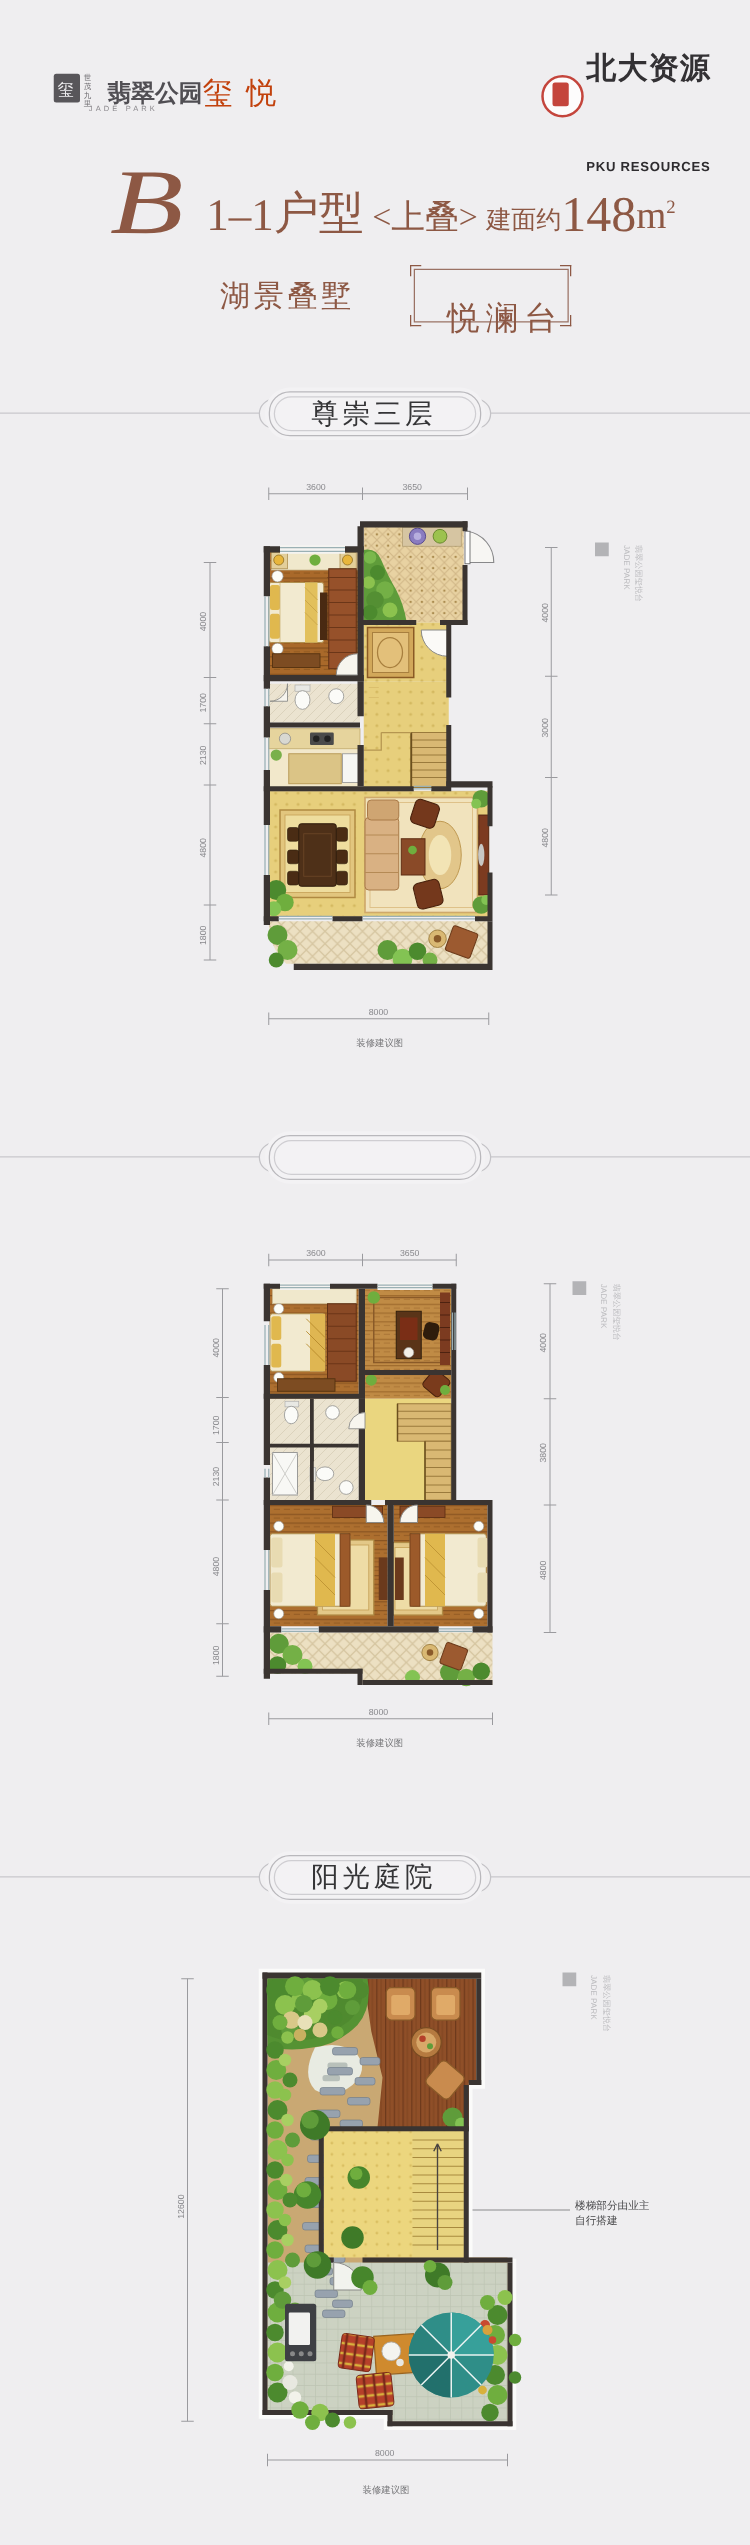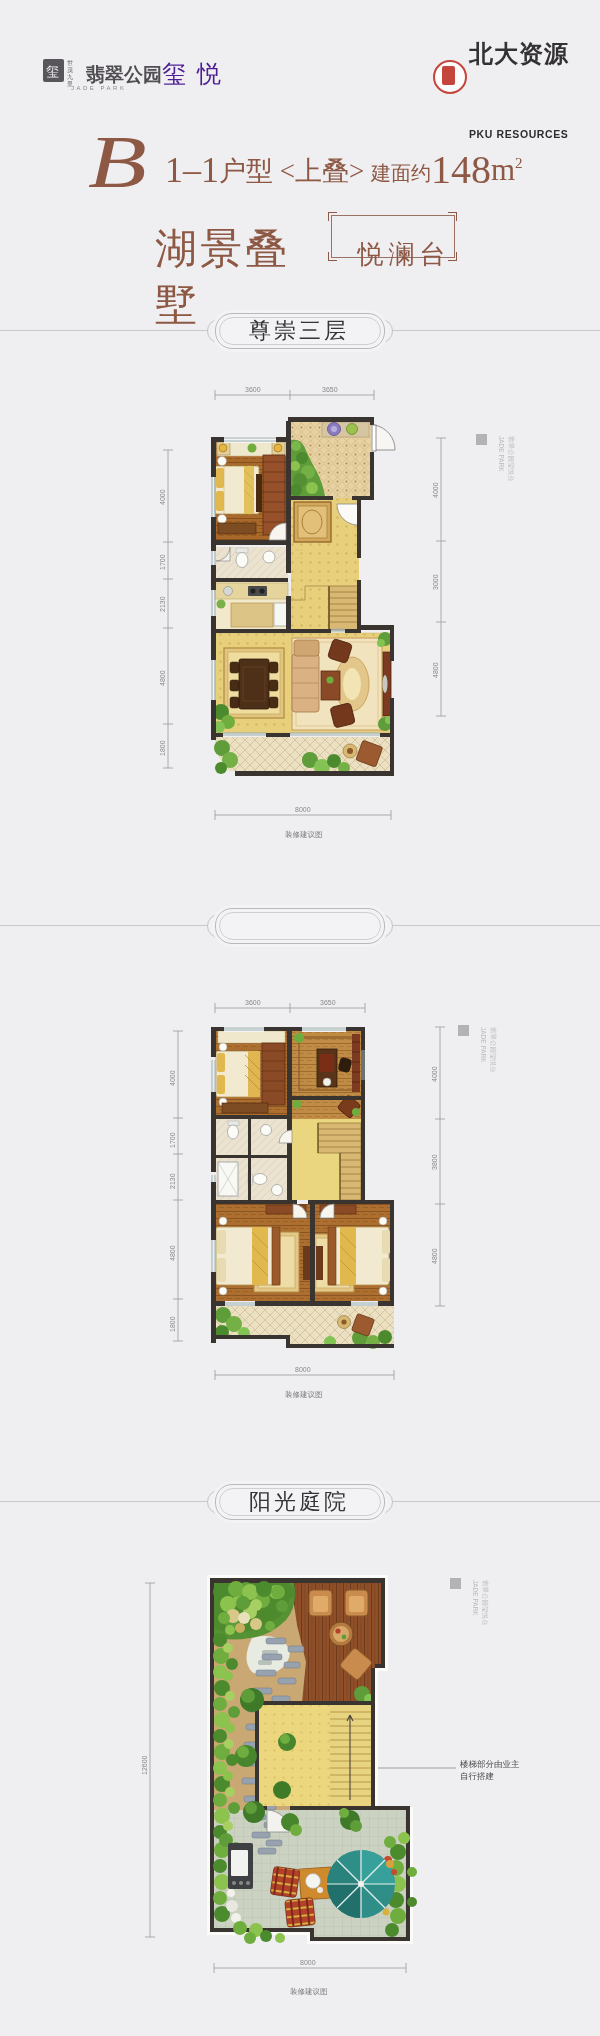--- a/index.html
+++ b/index.html
@@ -16,38 +16,38 @@
 </head>
 <body>
 
 <div class="abs" style="left:43px;top:59px;width:21px;height:23px;background:#58565a;border-radius:2px;"></div>
 <div class="abs" style="left:46px;top:63px;width:15px;height:15px;color:#efeef0;font-size:13px;font-family:'Liberation Serif',serif;">玺</div>
 
 <div class="abs" style="left:67px;top:60px;width:8px;height:22px;font-size:6px;line-height:7px;color:#6a686c;">世茂九里</div>
 
 <div class="abs" style="left:70px;top:62px;width:90px;height:24px;white-space:nowrap;font-family:'Liberation Serif',serif;font-weight:bold;font-size:19px;color:#504e53;margin-left:16px;">翡翠公园</div>
 <div class="abs" style="left:148px;top:66px;width:10px;font-size:14px;color:#504e53;">·</div>
-<div class="abs" style="left:162px;top:58px;width:110px;height:28px;white-space:nowrap;font-family:'Liberation Serif',serif;font-size:24px;color:#4c1d95;letter-spacing:11px;">玺悦</div>
+<div class="abs" style="left:162px;top:58px;width:110px;height:28px;white-space:nowrap;font-family:'Liberation Serif',serif;font-size:24px;color:#c2410c;letter-spacing:11px;">玺悦</div>
 
 <div class="abs" style="left:71px;top:85px;width:80px;font-size:6px;letter-spacing:2.5px;color:#8a888c;">JADE PARK</div>
 
 <div class="abs" style="left:433px;top:60px;width:30px;height:30px;border:2px solid #c4453c;border-radius:50%;background:#fdfcfc;"></div>
 <div class="abs" style="left:442px;top:66px;width:13px;height:19px;background:#c4453c;border-radius:2px;"></div>
 
 <div class="abs" style="left:469px;top:38px;width:110px;font-weight:bold;font-size:24px;color:#333134;letter-spacing:1px;">北大资源</div>
 
 <div class="abs" style="left:469px;top:82px;width:110px;font-weight:bold;font-size:10.5px;color:#2e2c2f;letter-spacing:0.6px;margin-top:46px;">PKU RESOURCES</div>
 
 <div class="abs brown" style="left:88px;top:120px;width:80px;font-family:'Liberation Serif',serif;font-style:italic;font-size:74px;transform:scaleX(1.3);transform-origin:left;">B</div>
 
 <div class="abs" style="left:165px;top:146px;width:420px;height:46px;color:#8d5844;font-family:'Liberation Serif',serif;">
-<span style="font-size:36px;vertical-align:-2px;">1–1</span><span style="font-size:27px;">户型</span><span style="font-size:27px;margin-top:20px;">&nbsp;&lt;上叠&gt;&nbsp;</span><span style="font-size:20px;">建面约</span><span style="font-size:40px;vertical-align:-3px;">148</span><span style="font-size:31px;">m</span><span style="font-size:15px;vertical-align:12px;">2</span>
+<span style="font-size:36px;vertical-align:-2px;">1–1</span><span style="font-size:36px;">户型</span><span style="font-size:27px;margin-top:20px;">&nbsp;&lt;上叠&gt;&nbsp;</span><span style="font-size:20px;">建面约</span><span style="font-size:40px;vertical-align:-3px;">148</span><span style="font-size:31px;">m</span><span style="font-size:15px;vertical-align:12px;">2</span>
 </div>
 
-<div class="abs brown" style="left:155px;top:221px;width:160px;font-family:Liberation Mono, monospace;font-size:42px;letter-spacing:3px;color:#8d5844;">湖景叠墅</div>
+<div class="abs brown" style="left:176px;top:221px;width:160px;font-family:Liberation Mono, monospace;font-size:24px;letter-spacing:3px;color:#8d5844;">湖景叠墅</div>
 
 <div class="abs" style="left:331px;top:215px;width:122px;height:41px;border:1px solid #9a7264;"></div>
 <div class="abs" style="left:328px;top:212px;width:8px;height:8px;border-left:1.5px solid #8d5844;border-top:1.5px solid #8d5844;"></div>
 <div class="abs" style="left:448px;top:212px;width:8px;height:8px;border-right:1.5px solid #8d5844;border-top:1.5px solid #8d5844;"></div>
 <div class="abs" style="left:328px;top:252px;width:8px;height:8px;border-left:1.5px solid #8d5844;border-bottom:1.5px solid #8d5844;"></div>
 <div class="abs" style="left:448px;top:252px;width:8px;height:8px;border-right:1.5px solid #8d5844;border-bottom:1.5px solid #8d5844;"></div>
 <div class="abs brown" style="left:331px;top:237px;width:146px;text-align:center;font-family:Liberation Sans, sans-serif;font-size:26px;letter-spacing:5px;color:#8d5844;">悦澜台</div>
 
 <div class="divider" style="top:313px;">
 <div class="line"></div>

